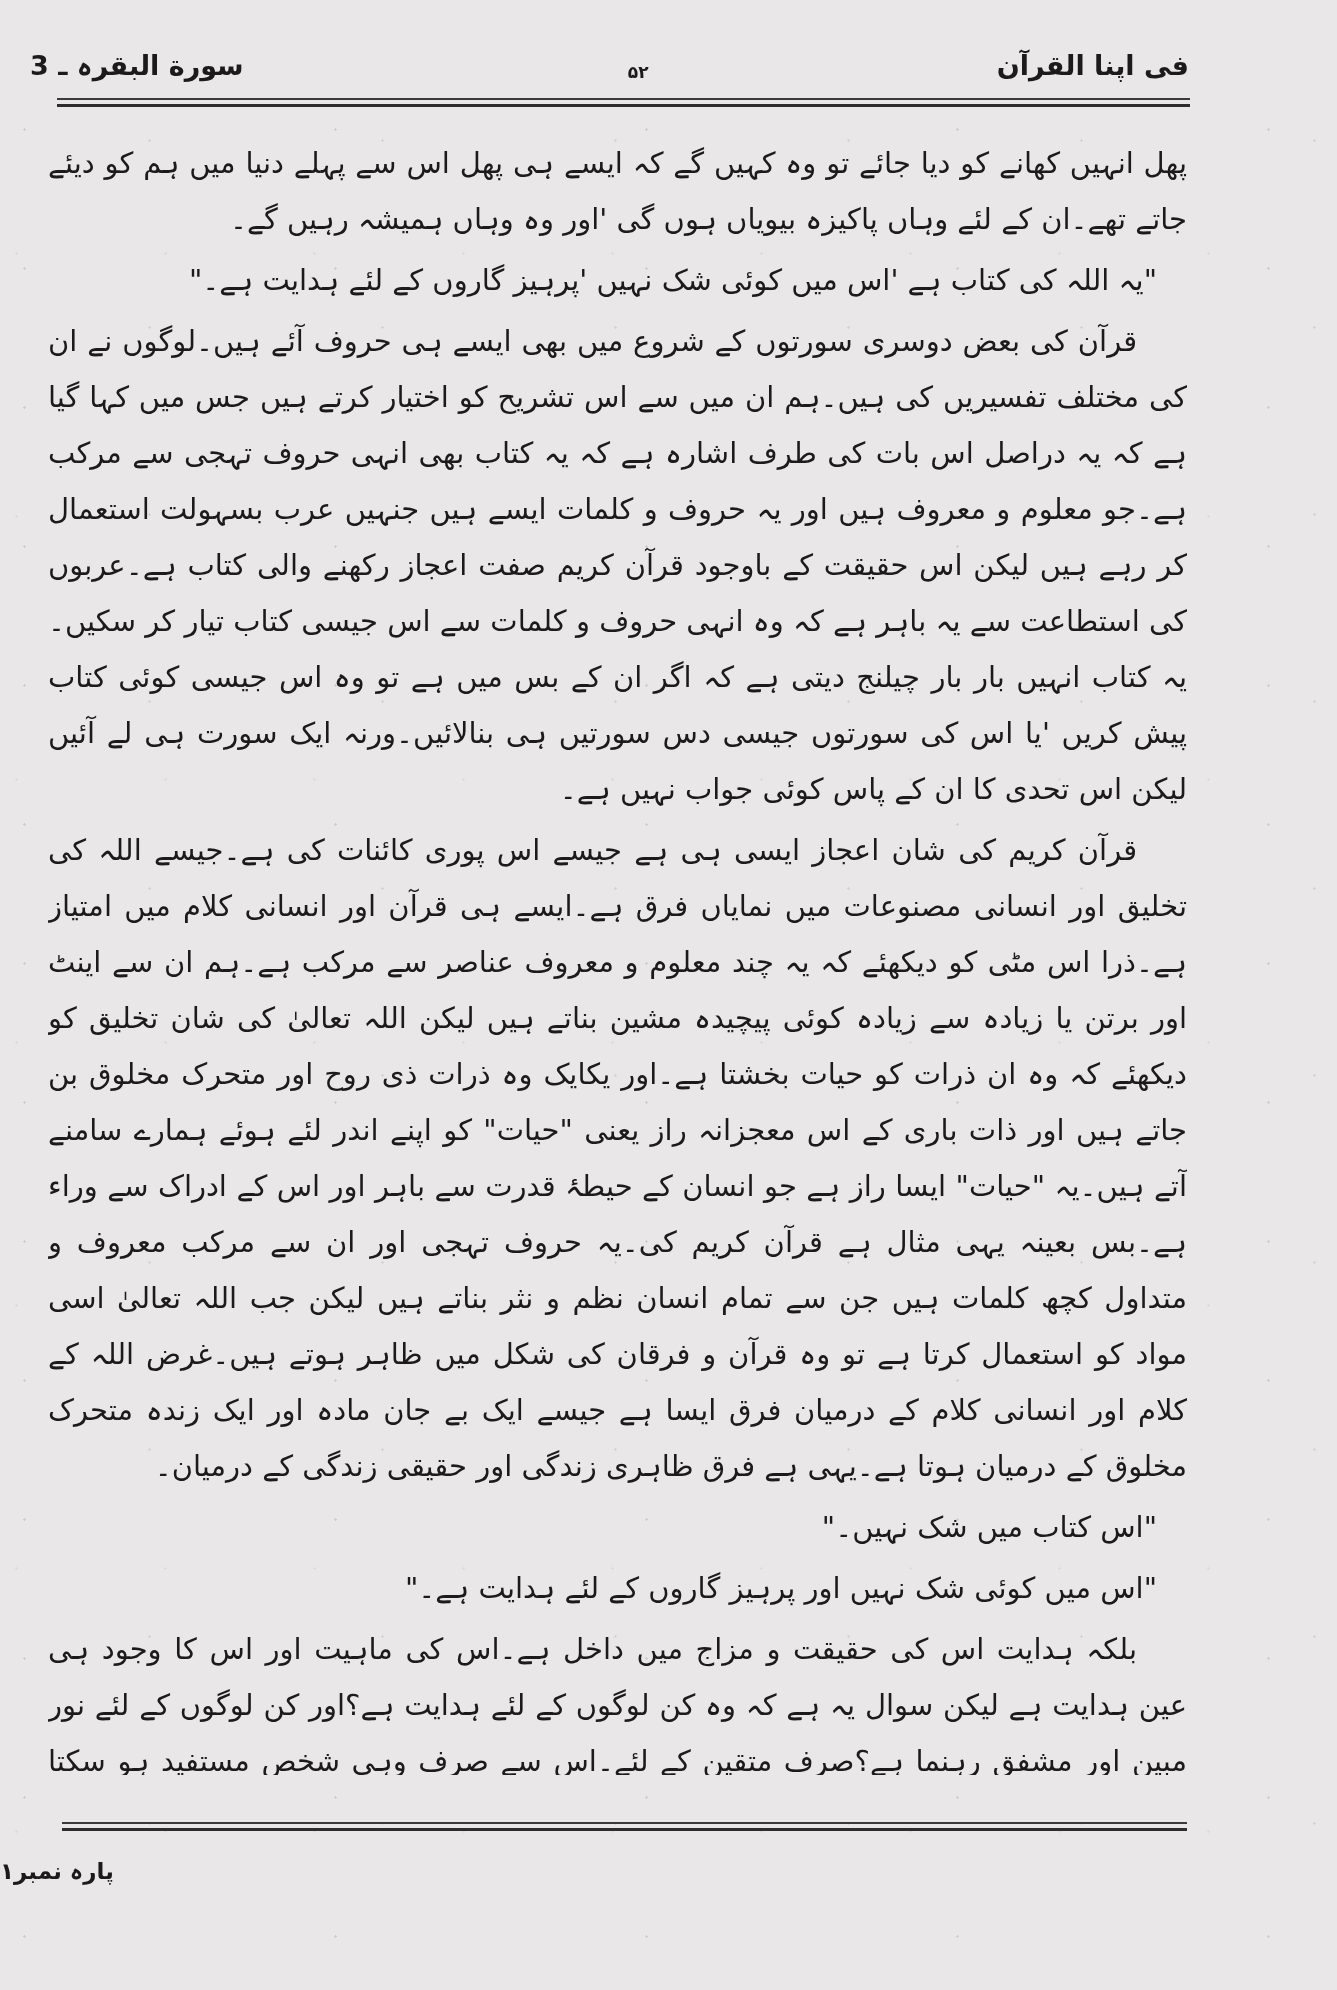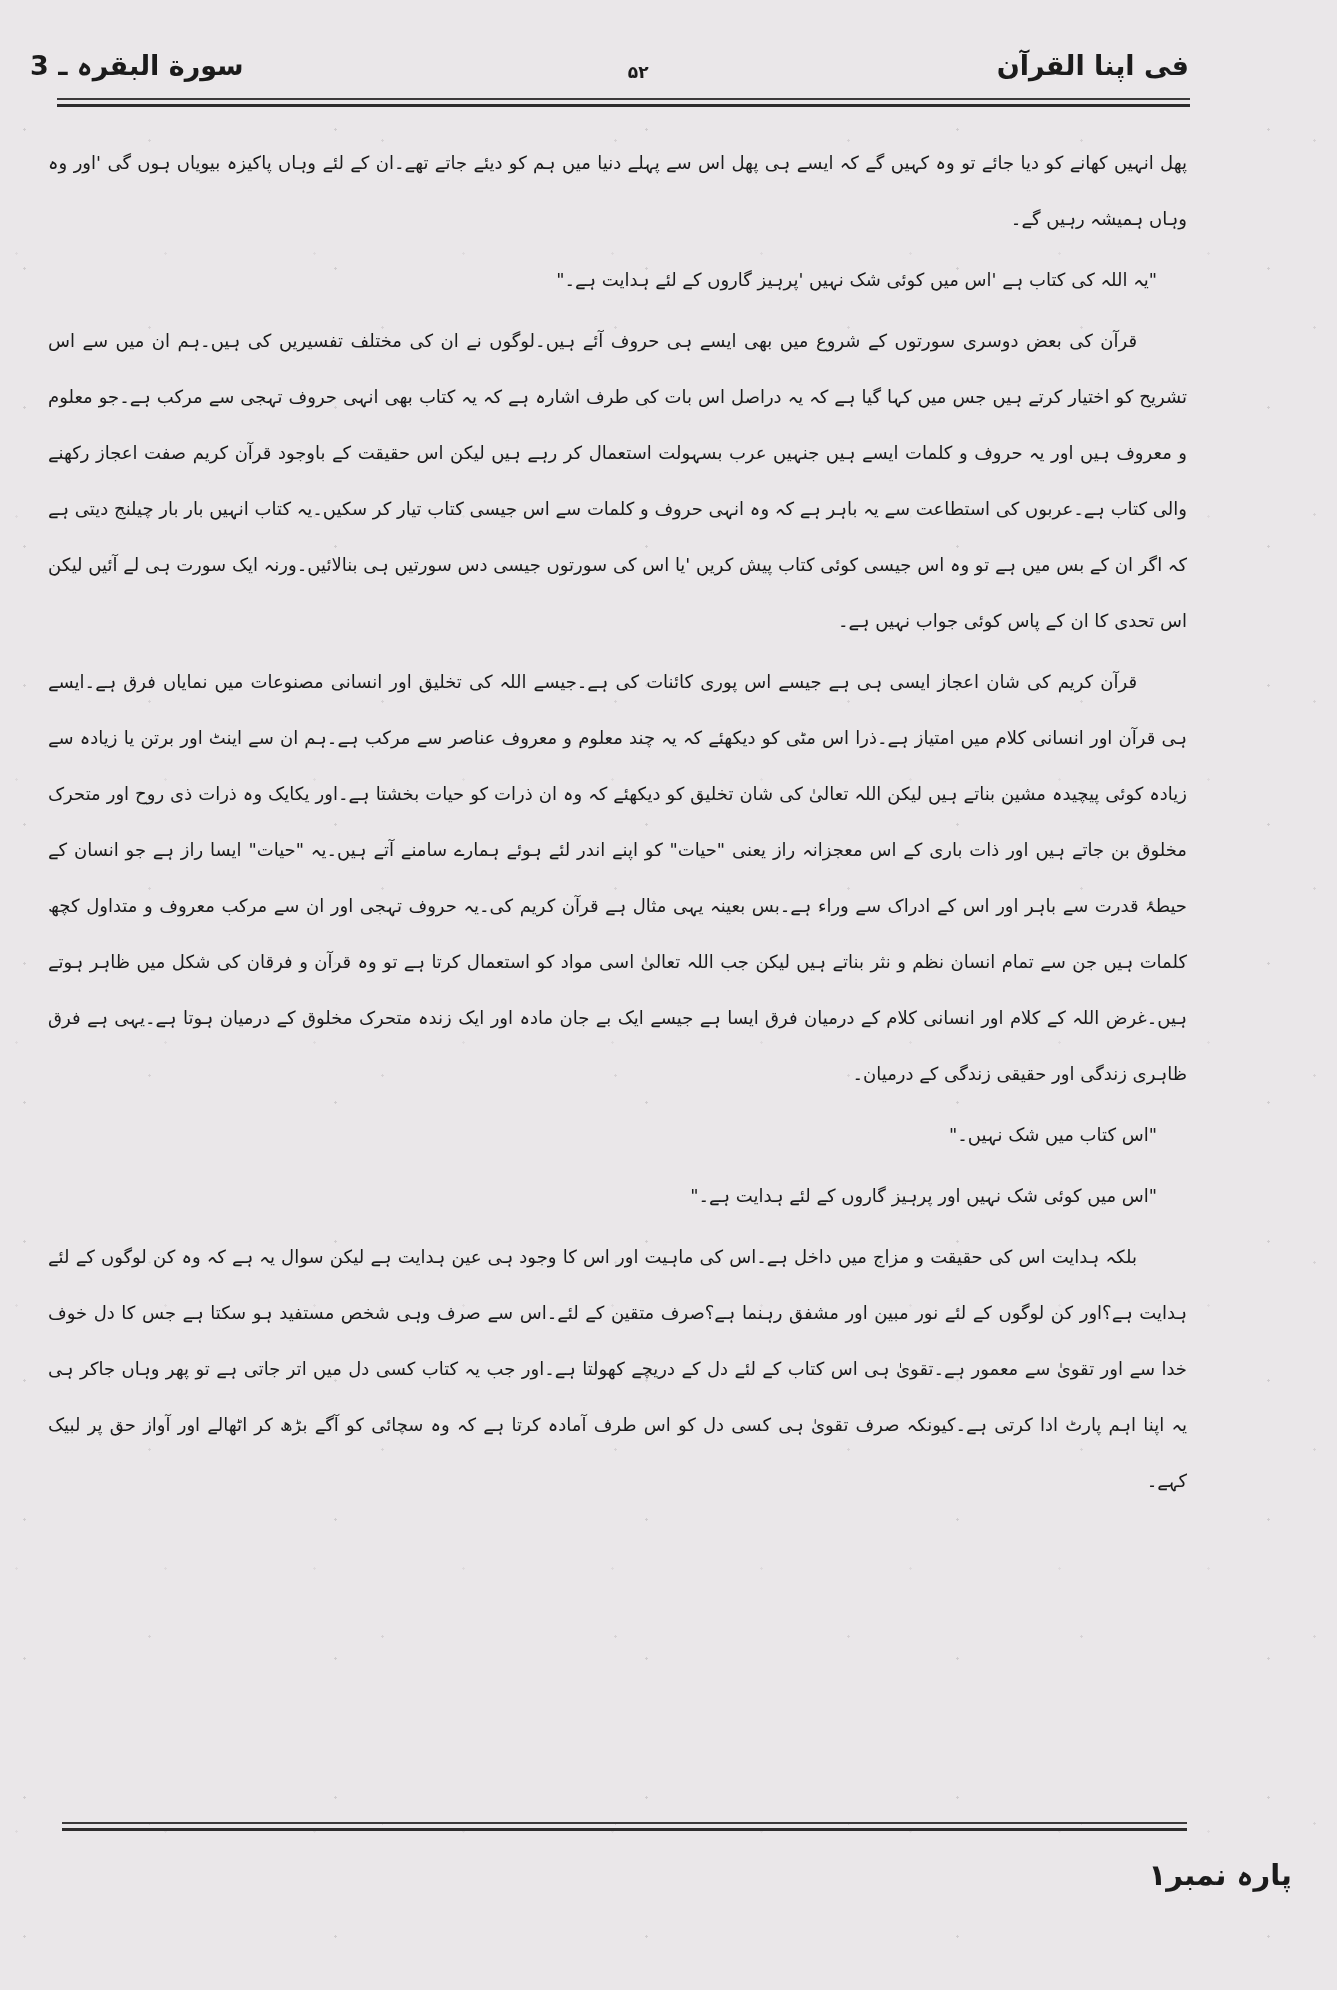--- a/index.html
+++ b/index.html
@@ -45,40 +45,40 @@
   .rule.footer-rule {
     position: absolute;
     top: 1822px;
     left: 62px;
     right: 150px;
   }
   .body-text {
     margin: 28px 150px 0 48px;
     max-height: 1640px;
     overflow: hidden;
-    font-size: 18px;
+    font-size: 29px;
     line-height: 56px;
     text-align: justify;
     text-justify: inter-word;
   }
   .body-text p { margin: 0 0 5px 0; }
   .body-text p.ind { text-indent: 50px; }
   .body-text p.quote {
     text-align: right;
     text-indent: 0;
     padding-right: 30px;
     margin: 3px 0 5px 0;
   }
   .footer-label {
     position: absolute;
     top: 1858px;
     left: 0;
     right: 45px;
-    text-align: right;
-    font-size: 29px;
+    text-align: left;
+    font-size: 23px;
     font-weight: bold;
   }
 </style>
 </head>
 <body>
 
 <div class="page">
 
   <div class="header">
     <span class="hdr-item">فی اپنا القرآن</span>

